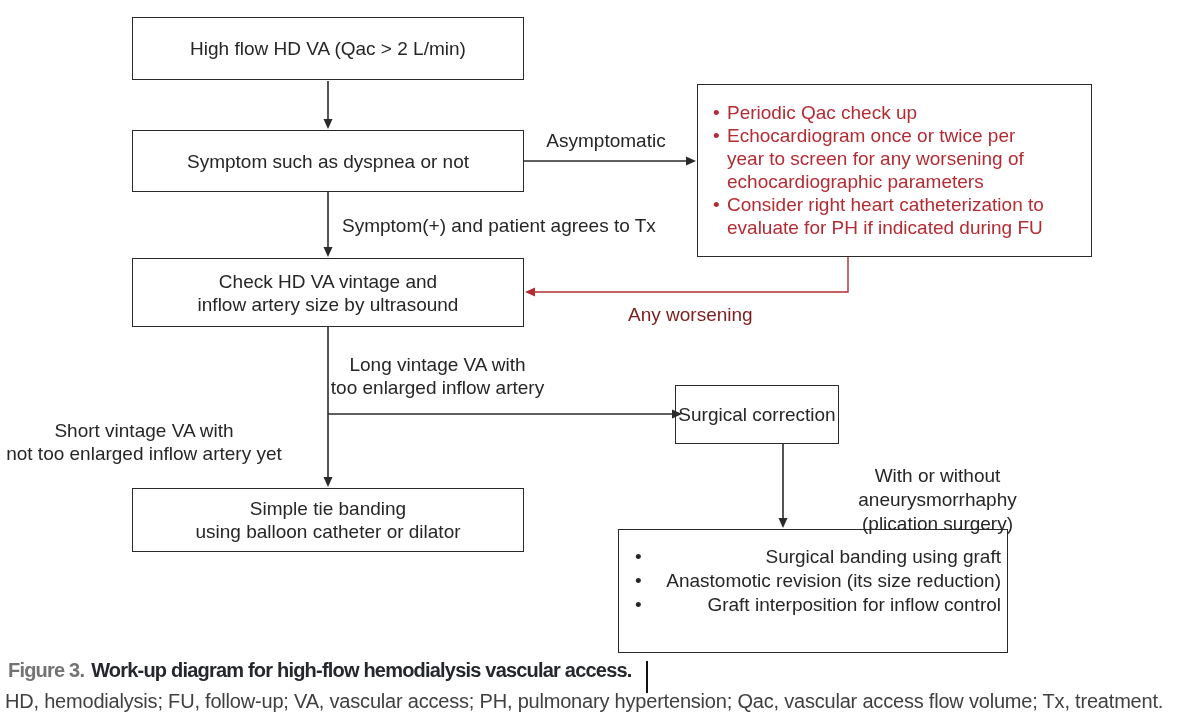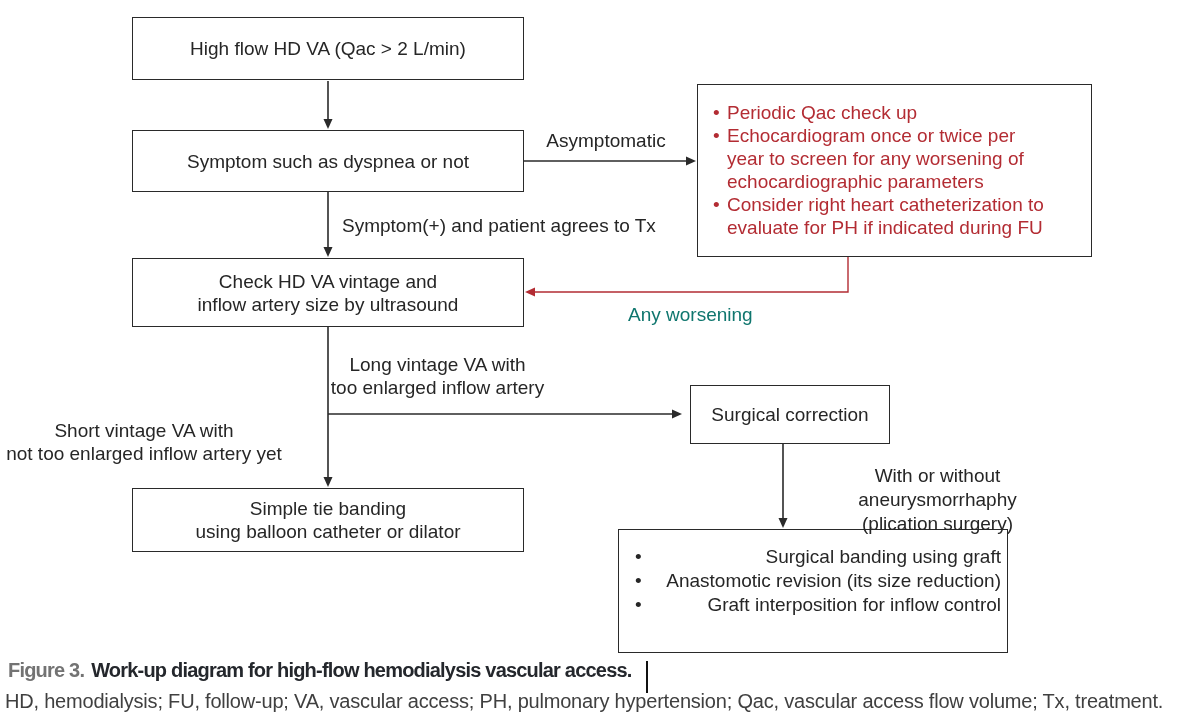--- a/index.html
+++ b/index.html
@@ -23,21 +23,21 @@
     position:relative; padding-left:16px; white-space:pre-line;
   }
   .bullet-list li::before { content:"\2022"; position:absolute; left:2px; }
   .surveillance { color:#b32c33; line-height:23px; padding:16px 6px 0 13px; }
   .surgical-options { color:#262626; line-height:24px; padding:15px 6px 0 14px;text-align:right; }
   .lbl {
     position:absolute; font-size:19px; line-height:23px;
     white-space:pre-line; z-index:2;
   }
   .lbl.center { text-align:center; }
-  .lbl.red { color:#0f766e; }
+  .lbl.red { color:#7f1d1d; }
   .arrows { position:absolute; left:0; top:0; z-index:3; pointer-events:none; }
   .caption-line1 {
     position:absolute; left:8px; top:659px; font-size:20px; font-weight:bold;
     letter-spacing:-0.8px; white-space:nowrap; z-index:2; color:#24272c;
   }
   .caption-line1 .figlabel { color:#737373; margin-right:7px; }
   .caption-line2 {
     position:absolute; left:5px; top:690px; font-size:20px;
     letter-spacing:-0.2px; white-space:nowrap; z-index:2; color:#404040;
   }
@@ -62,21 +62,21 @@
 year to screen for any worsening of
 echocardiographic parameters</li>
       <li>Consider right heart catheterization to
 evaluate for PH if indicated during FU</li>
     </ul>
   </div>
 
   <div class="fbox" style="left:132px; top:258px; width:392px; height:69px;">Check HD VA vintage and
 inflow artery size by ultrasound</div>
 
-  <div class="fbox" style="left:690px; top:385px; width:200px; height:59px;">Surgical correction</div>
+  <div class="fbox" style="left:675px; top:385px; width:164px; height:59px;">Surgical correction</div>
 
   <div class="fbox" style="left:132px; top:488px; width:392px; height:64px;">Simple tie banding
 using balloon catheter or dilator</div>
 
   <div class="listbox surgical-options" style="left:618px; top:529px; width:390px; height:124px;">
     <ul class="bullet-list">
       <li>Surgical banding using graft</li>
       <li>Anastomotic revision (its size reduction)</li>
       <li>Graft interposition for inflow control</li>
     </ul>

